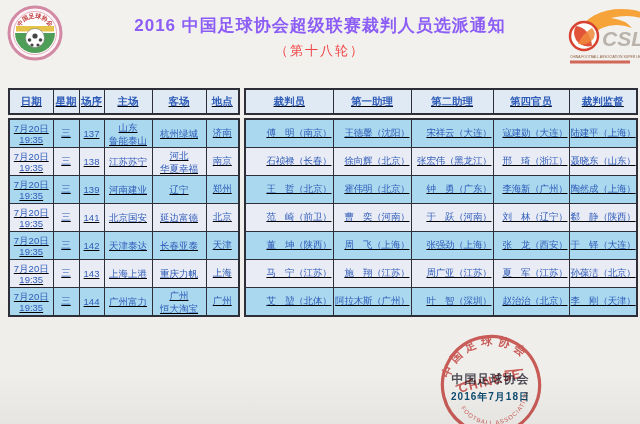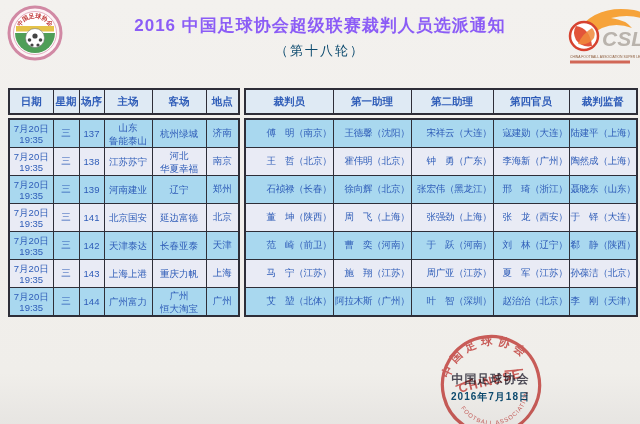--- a/index.html
+++ b/index.html
@@ -4,25 +4,25 @@
 <style>
   html,body{margin:0;padding:0;}
   body{width:640px;height:424px;overflow:hidden;position:relative;
        background:linear-gradient(#f3f1ee 0%, #f0eeea 88%, #e7e5e2 100%);
        font-family:"Liberation Sans", sans-serif;}
   
   .doc-header{position:absolute;top:0;left:0;width:640px;height:86px;}
   .title{position:absolute;top:14px;left:70px;width:500px;text-align:center;
          font-size:17px;font-weight:bold;color:#8b5cf6;letter-spacing:1px;white-space:nowrap;}
   .subtitle{position:absolute;top:42px;left:70px;width:500px;text-align:center;
-            font-size:13px;color:#0c4a6e;letter-spacing:2px;}
+            font-size:13px;color:#ef4444;letter-spacing:2px;}
   .crest{position:absolute;top:5px;left:7px;width:56px;height:56px;}
   .csl{position:absolute;top:2px;right:-16px;width:100px;height:64px;}
   
-  .tables{position:absolute;top:88px;left:8px;width:628px;display:flex;flex-direction:column;gap:3px;}
+  .tables{position:absolute;top:88px;left:8px;width:628px;display:flex;flex-direction:column;gap:3px;text-decoration:underline;}
   .trow{display:flex;gap:4px;}
   table{border-collapse:collapse;table-layout:fixed;border:2px solid #2e2e38;background:#dfeaf4;}
   th,td{border:1px solid #2e2e38;text-align:center;vertical-align:middle;
         color:#2e5cb8;overflow:hidden;padding:0 1px;}
   th{height:23px;font-size:10.5px;font-weight:600;background:#dfeaf4;white-space:nowrap;}
   td{height:27px;font-size:9.5px;white-space:nowrap;}
   .t-left{width:230px;}
   .t-right{width:392px;}
   tbody tr:nth-child(odd) td{background:#a9d8ef;}
   tbody tr:nth-child(even) td{background:#e9ebf5;}
@@ -226,49 +226,49 @@
       <tbody>
   <tr>
     <td class="name">傅　明（南京）</td>
     <td class="name">王德馨（沈阳）</td>
     <td class="name">宋祥云（大连）</td>
     <td class="name">寇建勋（大连）</td>
     <td class="name">陆建平（上海）</td>
   </tr>
 
   <tr>
+    <td class="name">石祯禄（长春）</td>
+    <td class="name">徐向辉（北京）</td>
+    <td class="name">张宏伟（黑龙江）</td>
+    <td class="name">邢　琦（浙江）</td>
+    <td class="name">聂晓东（山东）</td>
+  </tr>
+
+  <tr>
     <td class="name">王　哲（北京）</td>
     <td class="name">霍伟明（北京）</td>
     <td class="name">钟　勇（广东）</td>
     <td class="name">李海新（广州）</td>
     <td class="name">陶然成（上海）</td>
   </tr>
 
   <tr>
-    <td class="name">石祯禄（长春）</td>
-    <td class="name">徐向辉（北京）</td>
-    <td class="name">张宏伟（黑龙江）</td>
-    <td class="name">邢　琦（浙江）</td>
-    <td class="name">聂晓东（山东）</td>
+    <td class="name">范　崎（前卫）</td>
+    <td class="name">曹　奕（河南）</td>
+    <td class="name">于　跃（河南）</td>
+    <td class="name">刘　林（辽宁）</td>
+    <td class="name">郗　静（陕西）</td>
   </tr>
 
   <tr>
     <td class="name">董　坤（陕西）</td>
     <td class="name">周　飞（上海）</td>
     <td class="name">张强劲（上海）</td>
     <td class="name">张　龙（西安）</td>
     <td class="name">于　铎（大连）</td>
-  </tr>
-
-  <tr>
-    <td class="name">范　崎（前卫）</td>
-    <td class="name">曹　奕（河南）</td>
-    <td class="name">于　跃（河南）</td>
-    <td class="name">刘　林（辽宁）</td>
-    <td class="name">郗　静（陕西）</td>
   </tr>
 
 
   <tr>
     <td class="name">马　宁（江苏）</td>
     <td class="name">施　翔（江苏）</td>
     <td class="name">周广亚（江苏）</td>
     <td class="name">夏　军（江苏）</td>
     <td class="name">孙葆洁（北京）</td>
   </tr>

